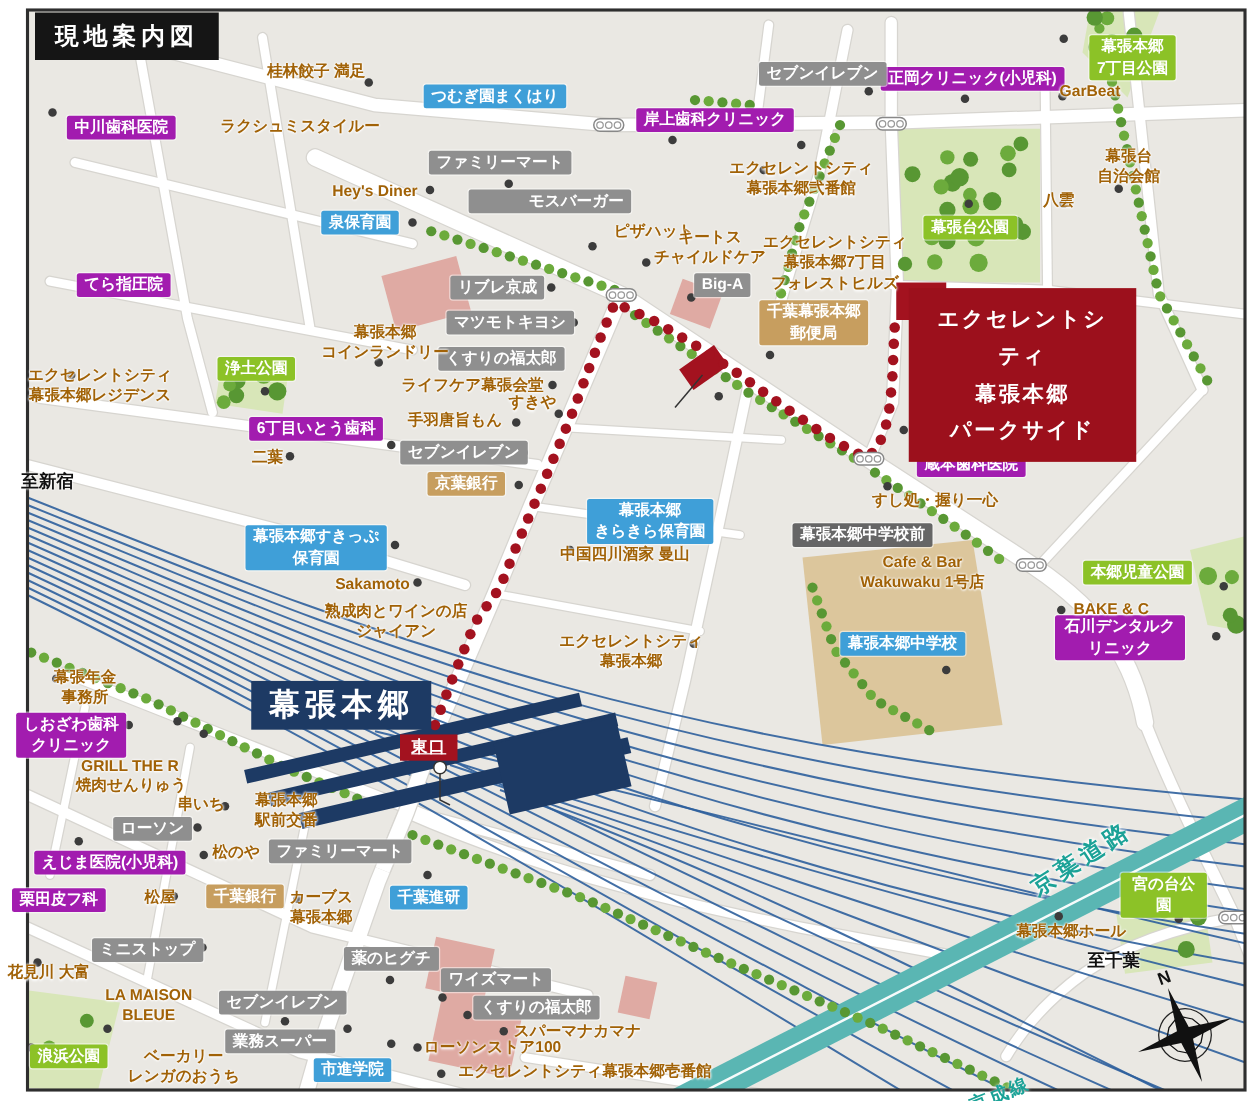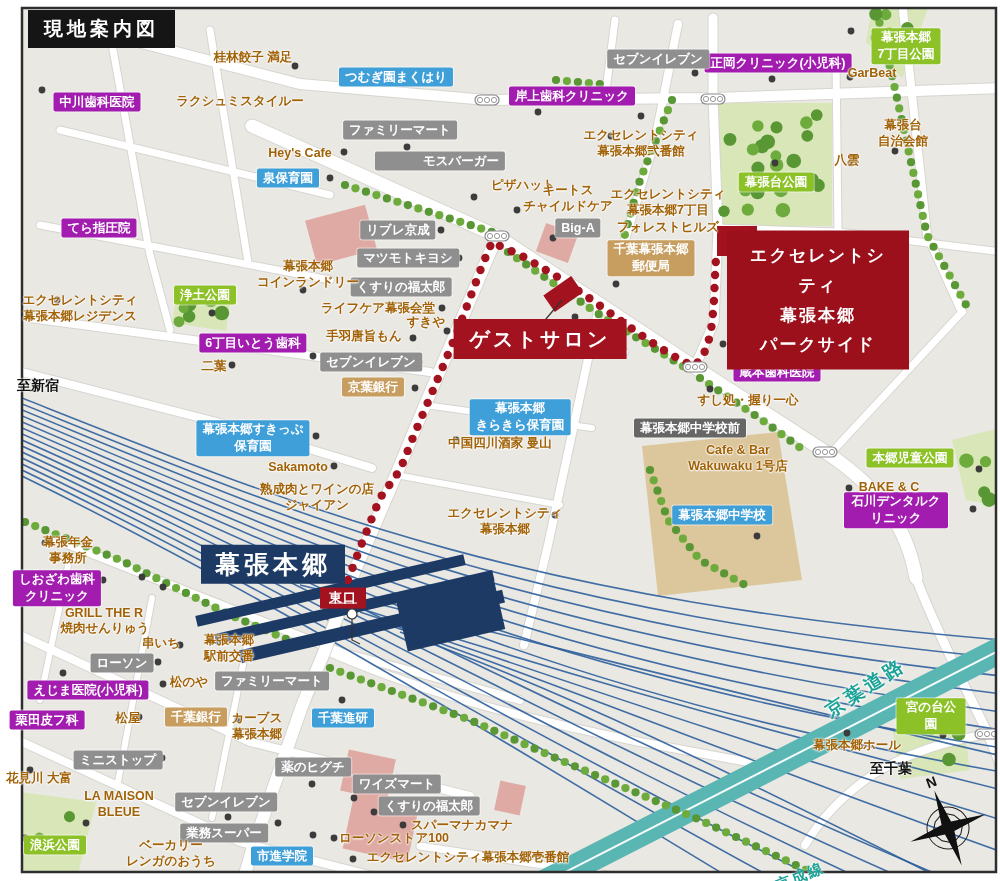--- a/index.html
+++ b/index.html
@@ -588,31 +588,30 @@
       <div class="lb bdg gy" style="left: 226px; top: 802px;">セブンイレブン</div>
       <div class="lb bdg gy" style="left: 224px; top: 833px;">業務スーパー</div>
       <div class="lb bdg gy" style="left: 313px; top: 767px;">薬のヒグチ</div>
       <div class="lb bdg gy" style="left: 397px; top: 784px;">ワイズマート</div>
       <div class="lb bdg gy" style="left: 429px; top: 806px;">くすりの福太郎</div>
       <div class="lb bdg gyd" style="left: 690px; top: 428px;">幕張本郷中学校前</div>
       <div class="lb bdg tan" style="left: 373px; top: 387px;">京葉銀行</div>
       <div class="lb bdg tan" style="left: 651px; top: 258px;">千葉幕張本郷
 郵便局</div>
       <div class="lb bdg tan" style="left: 196px; top: 717px;">千葉銀行</div>
-      <div class="lb redM" style="left: 540px; top: 339px;">ゲストサロン</div>
       <div class="lb redL" style="left: 818px; top: 300px;">エクセレントシティ
 幕張本郷
 パークサイド</div>
       <div class="lb redS" style="left: 343px; top: 598px; text-decoration: underline;">東口</div>
       <div class="lb navy" style="left: 273px; top: 564px;">幕張本郷</div>
       <div class="lb teal" style="left: 866px; top: 688px; transform: translate(-50%, -50%) rotate(-33deg);">京葉道路</div>
       <div class="lb teal2" style="left: 800px; top: 876px; transform: translate(-50%, -50%) rotate(-22deg);">京成線</div>
       <div class="lb p" style="left: 253px; top: 57px;">桂林餃子 満足</div>
       <div class="lb p" style="left: 240px; top: 101px;">ラクシュミスタイルー</div>
-      <div class="lb p" style="left: 300px; top: 153px;">Hey's Cafe</div>
+      <div class="lb p" style="left: 300px; top: 153px;">Hey's Diner</div>
       <div class="lb p" style="left: 523px; top: 185px;">ピザハット</div>
       <div class="lb p" style="left: 568px; top: 198px;">キートス
 チャイルドケア</div>
       <div class="lb p" style="left: 641px; top: 143px;">エクセレントシティ
 幕張本郷弐番館</div>
       <div class="lb p" style="left: 668px; top: 210px;">エクセレントシティ
 幕張本郷7丁目
 フォレストヒルズ</div>
       <div class="lb p" style="left: 872px; top: 73px;">GarBeat</div>
       <div class="lb p" style="left: 847px; top: 160px;">八雲</div>
@@ -642,21 +641,21 @@
       <div class="lb p" style="left: 104px; top: 613px;">GRILL THE R</div>
       <div class="lb p" style="left: 105px; top: 628px;">焼肉せんりゅう</div>
       <div class="lb p" style="left: 161px; top: 643px;">串いち</div>
       <div class="lb p" style="left: 189px; top: 682px;">松のや</div>
       <div class="lb p" style="left: 128px; top: 718px;">松屋</div>
       <div class="lb p" style="left: 257px; top: 726px;">カーブス
 幕張本郷</div>
       <div class="lb p" style="left: 39px; top: 778px;">花見川 大富</div>
       <div class="lb p" style="left: 119px; top: 804px;">LA MAISON
 BLEUE</div>
-      <div class="lb p" style="left: 147px; top: 853px; margin-left: 24px;">ベーカリー
+      <div class="lb p" style="left: 147px; top: 853px;">ベーカリー
 レンガのおうち</div>
       <div class="lb p" style="left: 229px; top: 648px;">幕張本郷
 駅前交番</div>
       <div class="lb p" style="left: 462px; top: 825px;">スパーマナカマナ</div>
       <div class="lb p" style="left: 394px; top: 838px;">ローソンストア100</div>
       <div class="lb p" style="left: 468px; top: 857px;">エクセレントシティ幕張本郷壱番館</div>
       <div class="lb p" style="left: 857px; top: 745px;">幕張本郷ホール</div>
       <div class="lb pb" style="left: 891px; top: 768px;">至千葉</div>
     </div>
   <div class="hdr">

